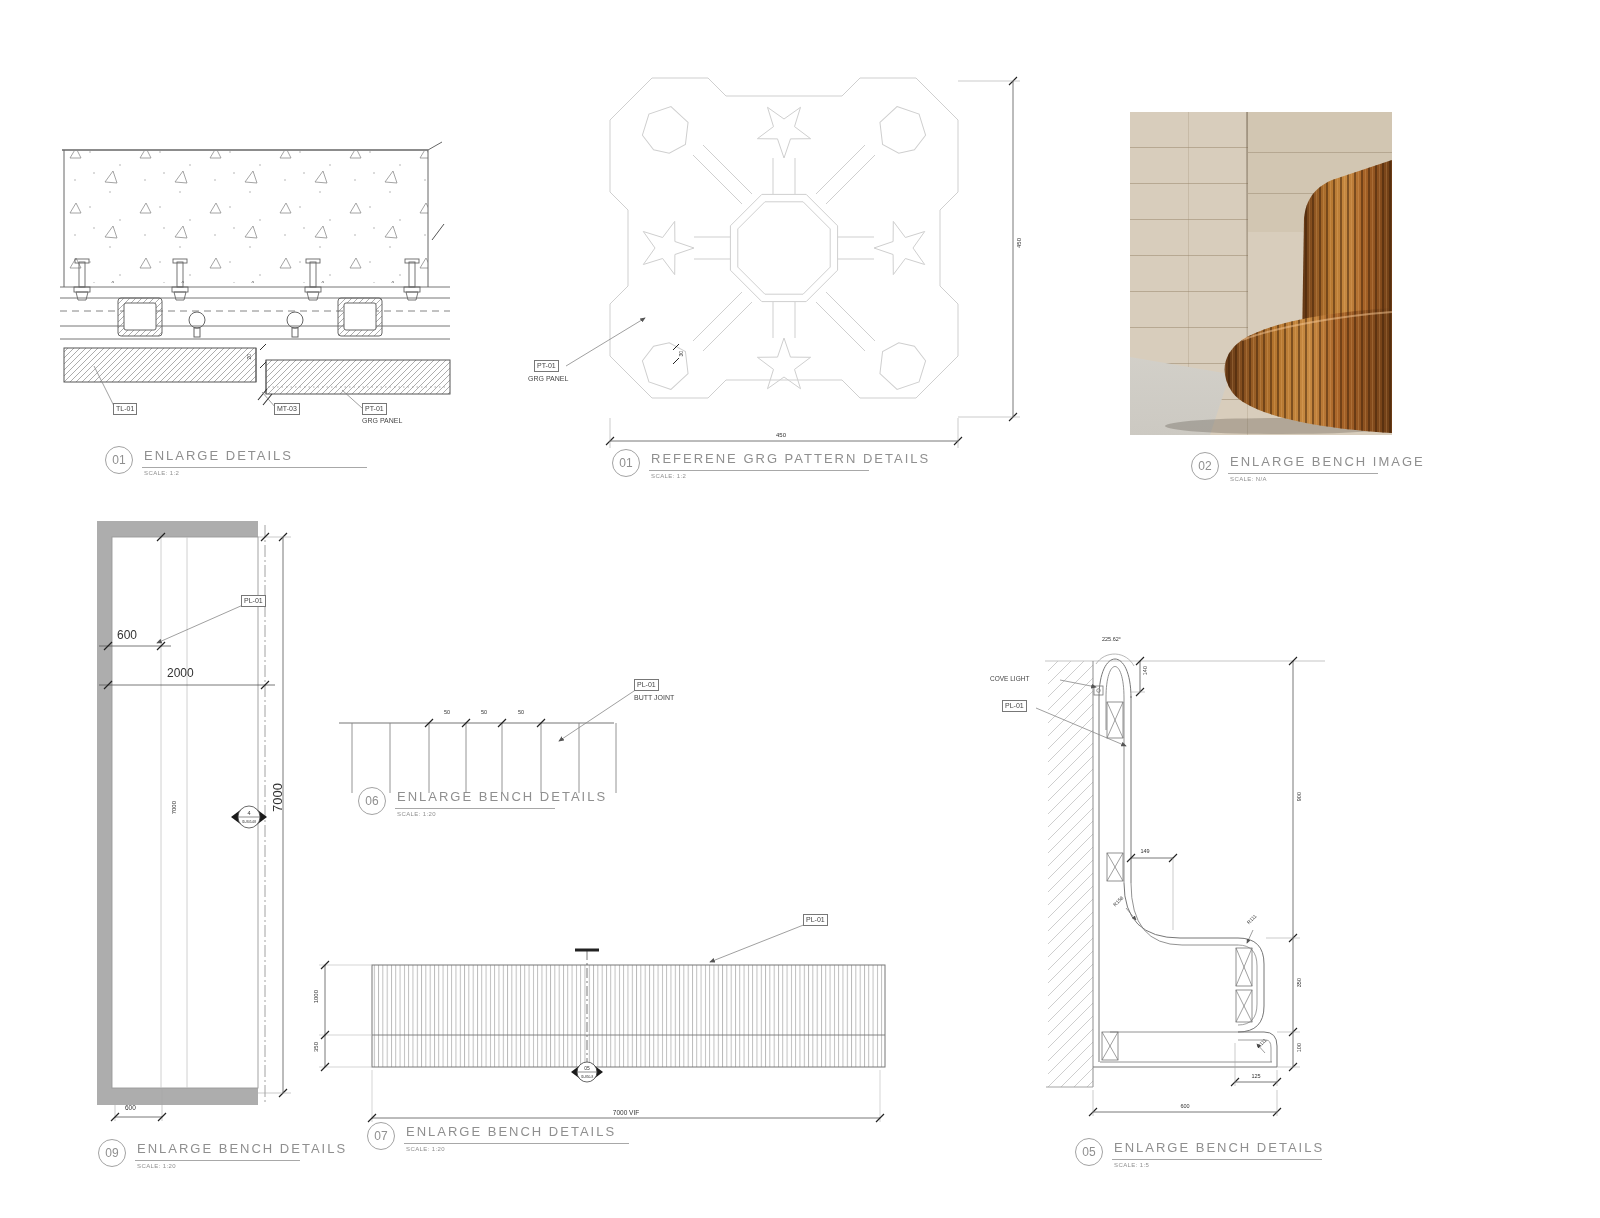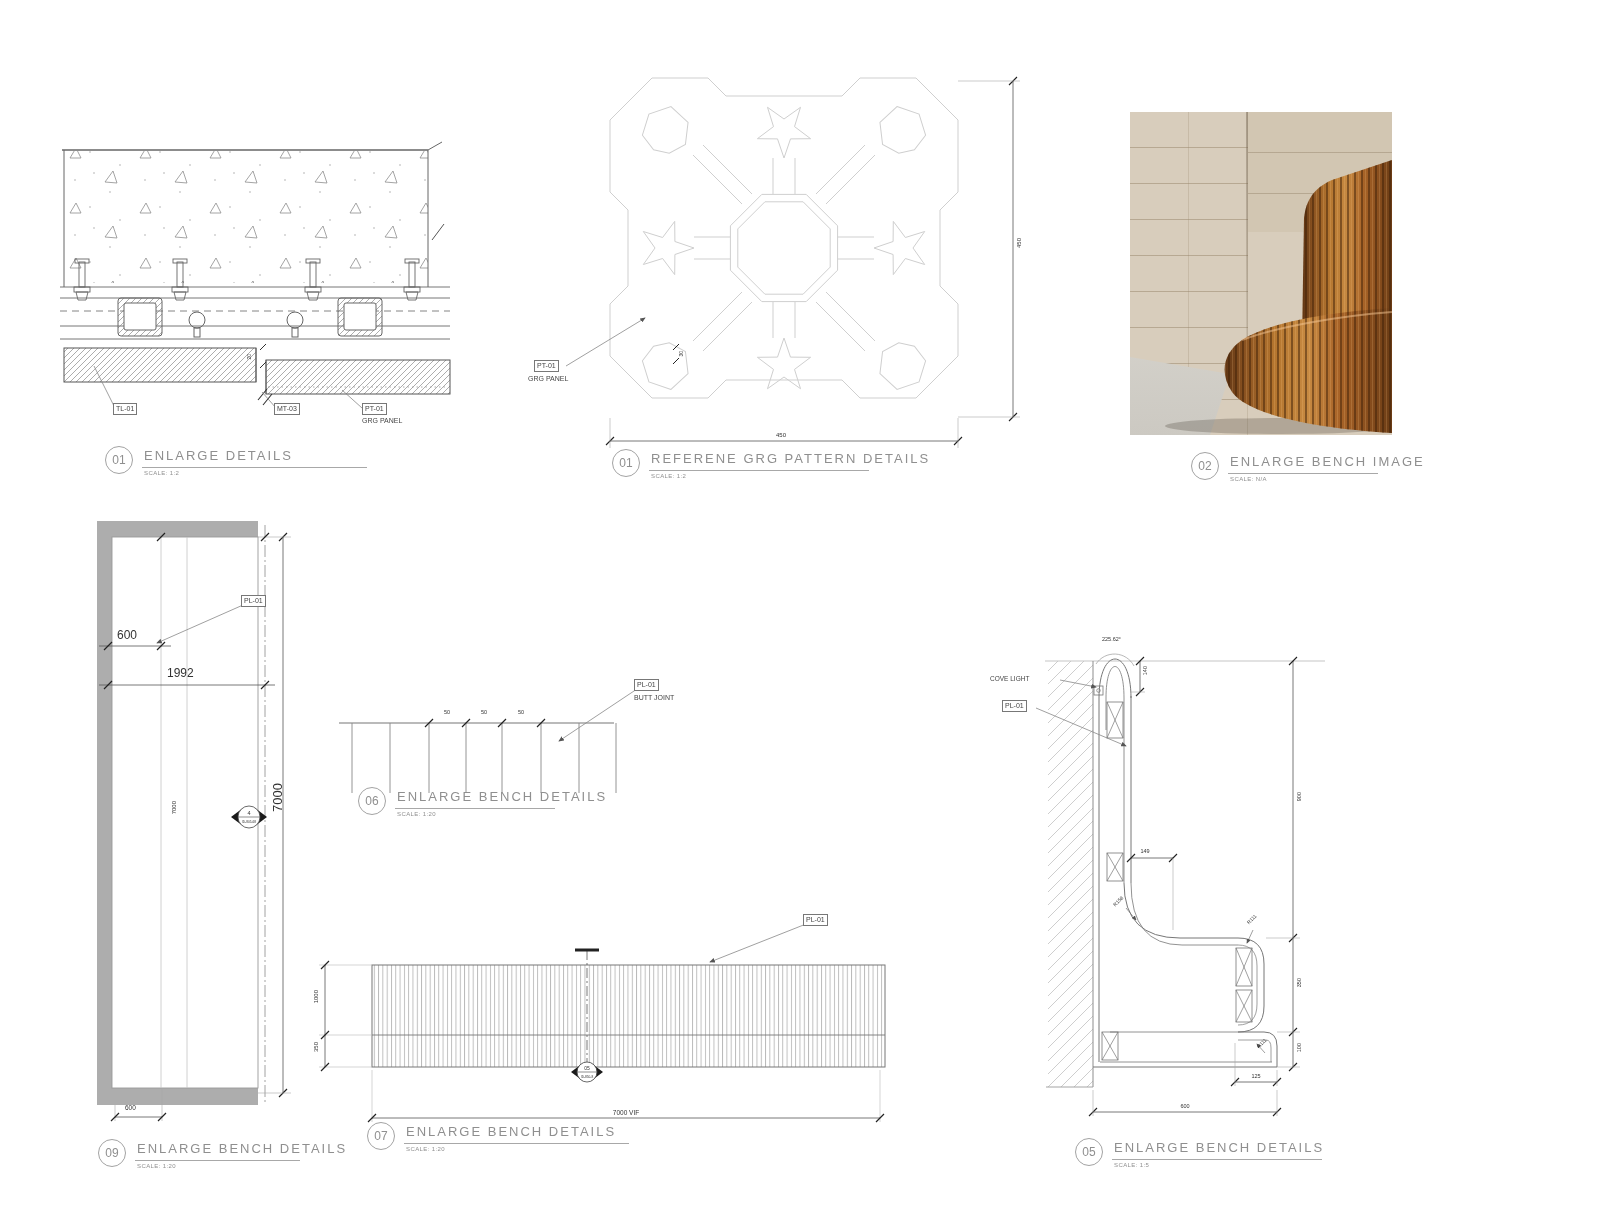--- a/index.html
+++ b/index.html
@@ -271,21 +271,21 @@
       <g>
         <polygon points="146,302 158,293 158,311" fill="#1a1a1a"></polygon>
         <polygon points="182,302 170,293 170,311" fill="#1a1a1a"></polygon>
         <circle cx="164" cy="302" r="11" fill="#fff" stroke="#444" stroke-width="0.8"></circle>
         <path d="M153,302 H175" stroke="#444" stroke-width="0.6"></path>
         <text x="164" y="300" font-size="5.5" text-anchor="middle" fill="#333">4</text>
         <text x="164" y="308" font-size="3.2" text-anchor="middle" fill="#333">ID-805-68</text>
       </g>
     </svg>
     <span class="dim" style="left:32px;top:113px;font-size:12px">600</span>
-    <span class="dim" style="left:82px;top:151px;font-size:12px">1992</span>
+    <span class="dim" style="left:82px;top:151px;font-size:12px">2000</span>
     <span class="tag" style="left:156px;top:80px">PL-01</span>
     <span class="vtext" style="left:185px;top:268px;font-size:13px">7000</span>
     <span class="vtext" style="left:86px;top:286px;font-size:6px">7000</span>
     <span class="dim" style="left:40px;top:589px;font-size:6.5px">600</span>
     <div class="titleblock" style="left:13px;top:624px">
       <div class="tnum">09</div>
       <div class="tbody" style="width:165px">
         <span class="ttitle">ENLARGE BENCH DETAILS</span>
         <span class="tscale">SCALE: 1:20</span>
       </div>

